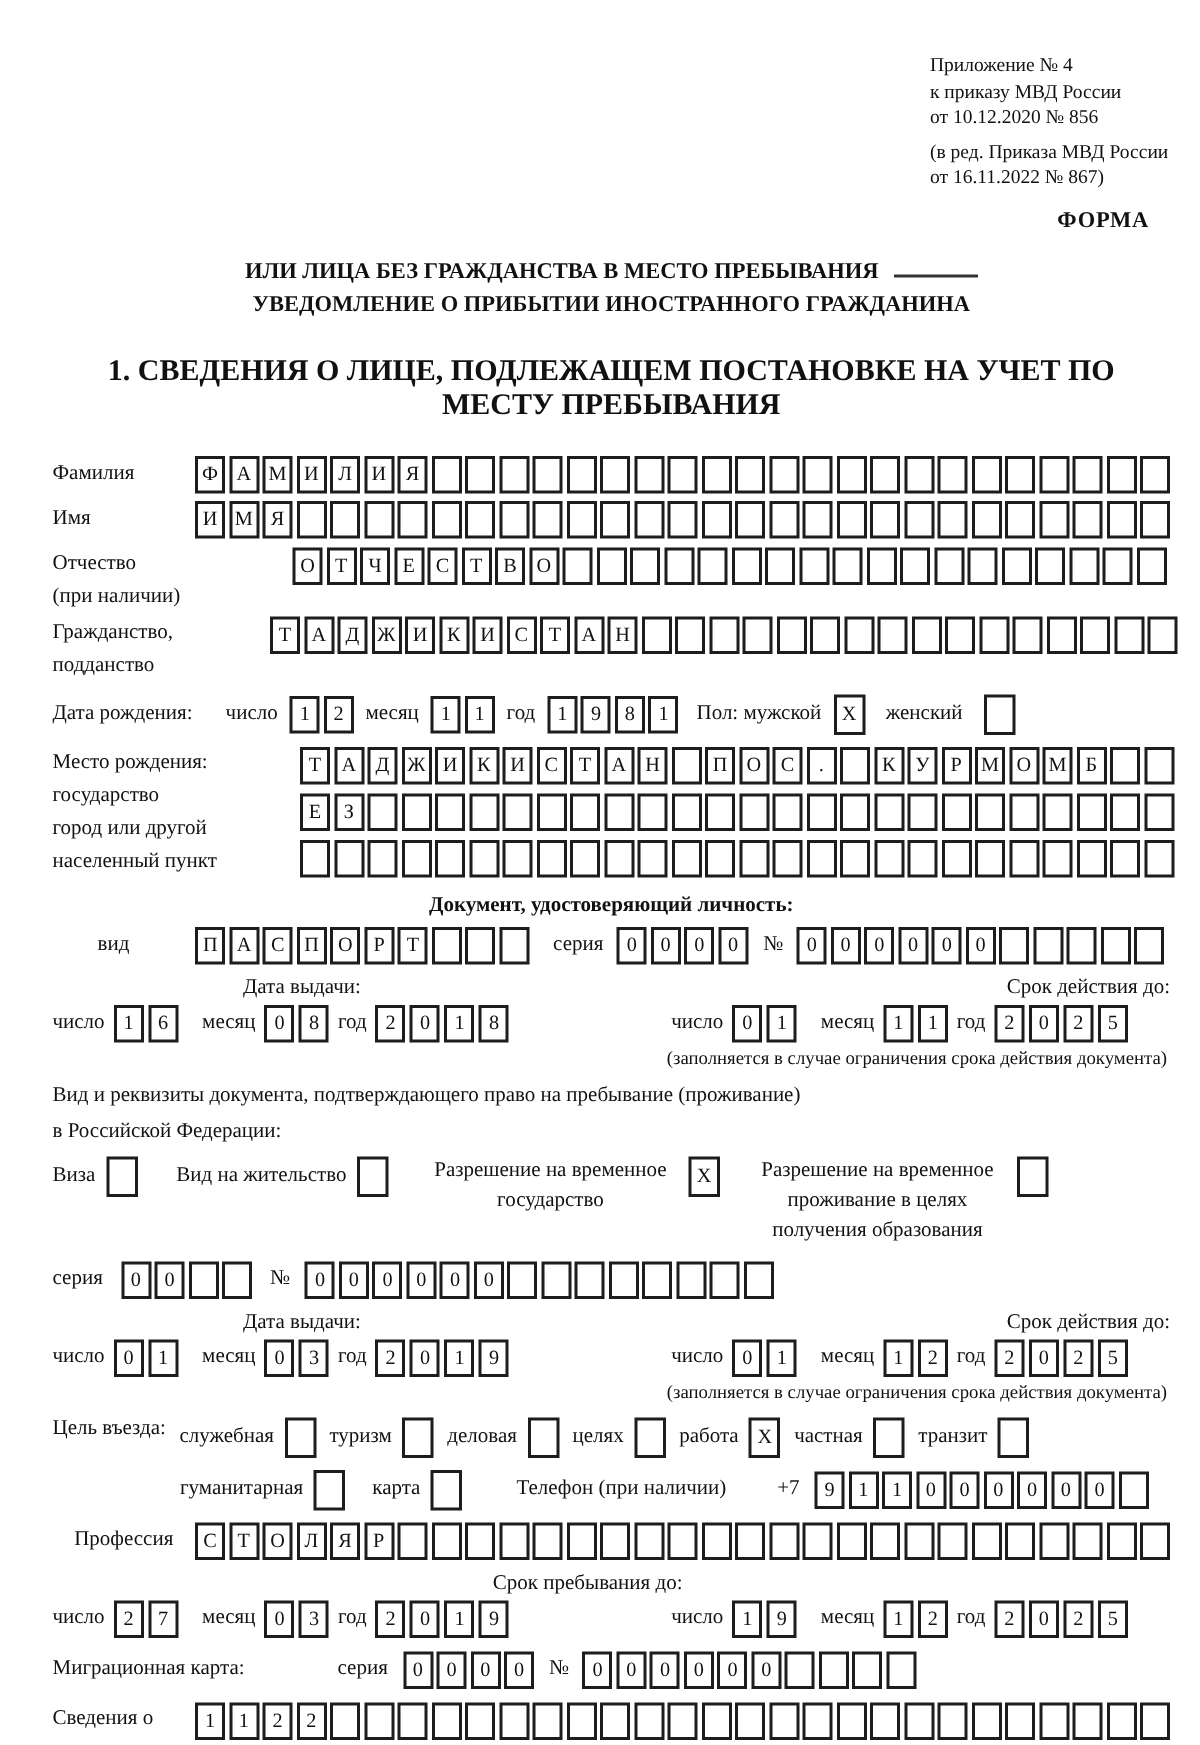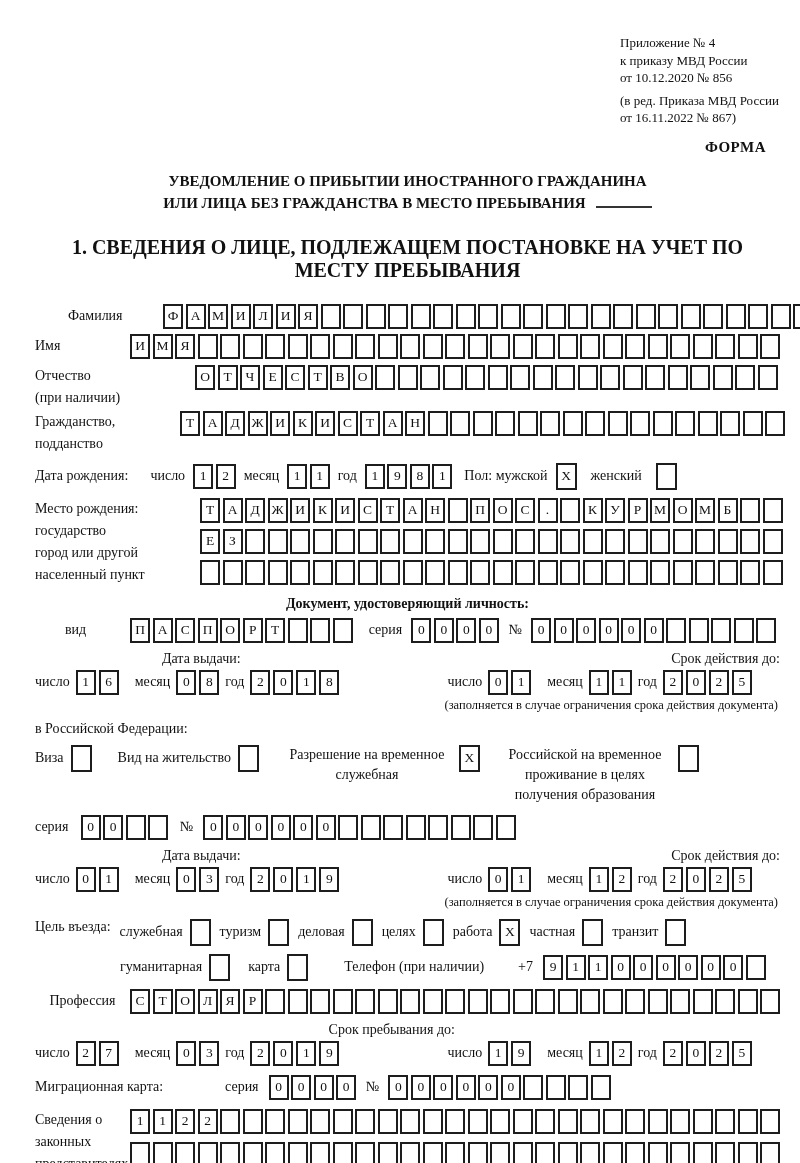--- a/index.html
+++ b/index.html
@@ -59,27 +59,27 @@
     <div>Приложение № 4</div>
     <div>к приказу МВД России</div>
     <div>от 10.12.2020 № 856</div>
     <div class="grp2">(в ред. Приказа МВД России</div>
     <div>от 16.11.2022 № 867)</div>
   </div>
 
   <div class="forma">ФОРМА</div>
 
   <div class="title">
+    <div><span>ИЛИ ЛИЦА БЕЗ ГРАЖДАНСТВА В МЕСТО ПРЕБЫВАНИЯ</span><span class="blank"></span></div>
     <div>УВЕДОМЛЕНИЕ О ПРИБЫТИИ ИНОСТРАННОГО ГРАЖДАНИНА</div>
-    <div><span>ИЛИ ЛИЦА БЕЗ ГРАЖДАНСТВА В МЕСТО ПРЕБЫВАНИЯ</span><span class="blank"></span></div>
   </div>
 
   <div class="sect">1. СВЕДЕНИЯ О ЛИЦЕ, ПОДЛЕЖАЩЕМ ПОСТАНОВКЕ НА УЧЕТ ПО МЕСТУ ПРЕБЫВАНИЯ</div>
 
-  <div class="row" style="margin-top:22px;margin-left:33px;">
+  <div class="row" style="margin-top:22px;">
     <span class="lbl w95">Фамилия</span>
     <span class="boxes">
         <span class="bx">Ф</span>
         <span class="bx">А</span>
         <span class="bx">М</span>
         <span class="bx">И</span>
         <span class="bx">Л</span>
         <span class="bx">И</span>
         <span class="bx">Я</span>
         <span class="bx"></span>
@@ -415,43 +415,44 @@
       <span class="boxes">
           <span class="bx">2</span>
           <span class="bx">0</span>
           <span class="bx">2</span>
           <span class="bx">5</span>
         </span>
     </span>
   </div>
   <div class="note-r">(заполняется в случае ограничения срока действия документа)</div>
 
+  <div class="lbl" style="margin-top:10px;">Вид и реквизиты документа, подтверждающего право на пребывание (проживание)</div>
   <div class="lbl" style="margin-top:8px;">в Российской Федерации:</div>
 
   <div class="permitrow">
     <span class="opt">
       <span class="lbl">Виза</span>
       <span class="boxes cb">
           <span class="bx"></span>
         </span>
     </span>
     <span class="opt" style="margin-left:12px;">
       <span class="lbl">Вид на жительство</span>
       <span class="boxes cb">
           <span class="bx"></span>
         </span>
     </span>
     <span class="optcol" style="margin-left:10px;">
-      <span class="olbl" style="width:168px;">Разрешение на временное служебная</span>
+      <span class="olbl" style="width:168px;">Разрешение на временное государство</span>
       <span class="boxes cb">
           <span class="bx">X</span>
         </span>
     </span>
     <span class="optcol" style="margin-left:6px;">
-      <span class="olbl" style="width:170px;">Российской на временное проживание в целях получения образования</span>
+      <span class="olbl" style="width:170px;">Разрешение на временное проживание в целях получения образования</span>
       <span class="boxes cb">
           <span class="bx"></span>
         </span>
     </span>
   </div>
 
   <div class="row" style="margin-top:10px;">
     <span class="lbl">серия</span>
     <span class="boxes" style="margin-left:12px;">
         <span class="bx">0</span>

